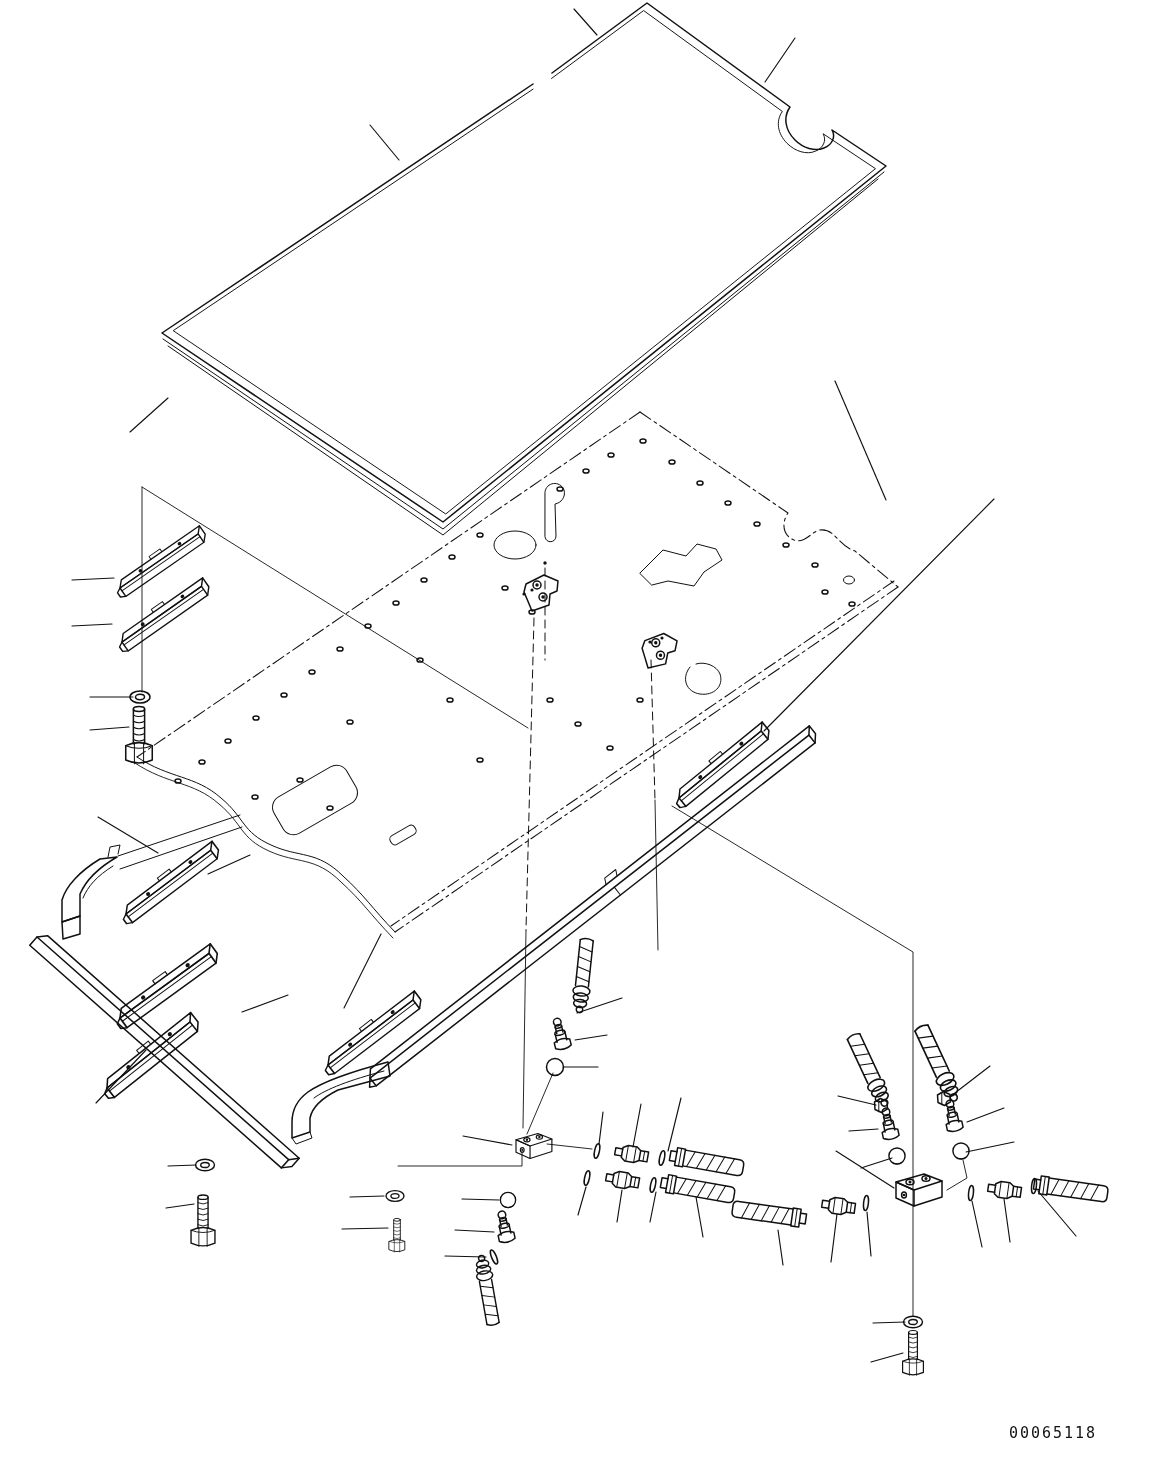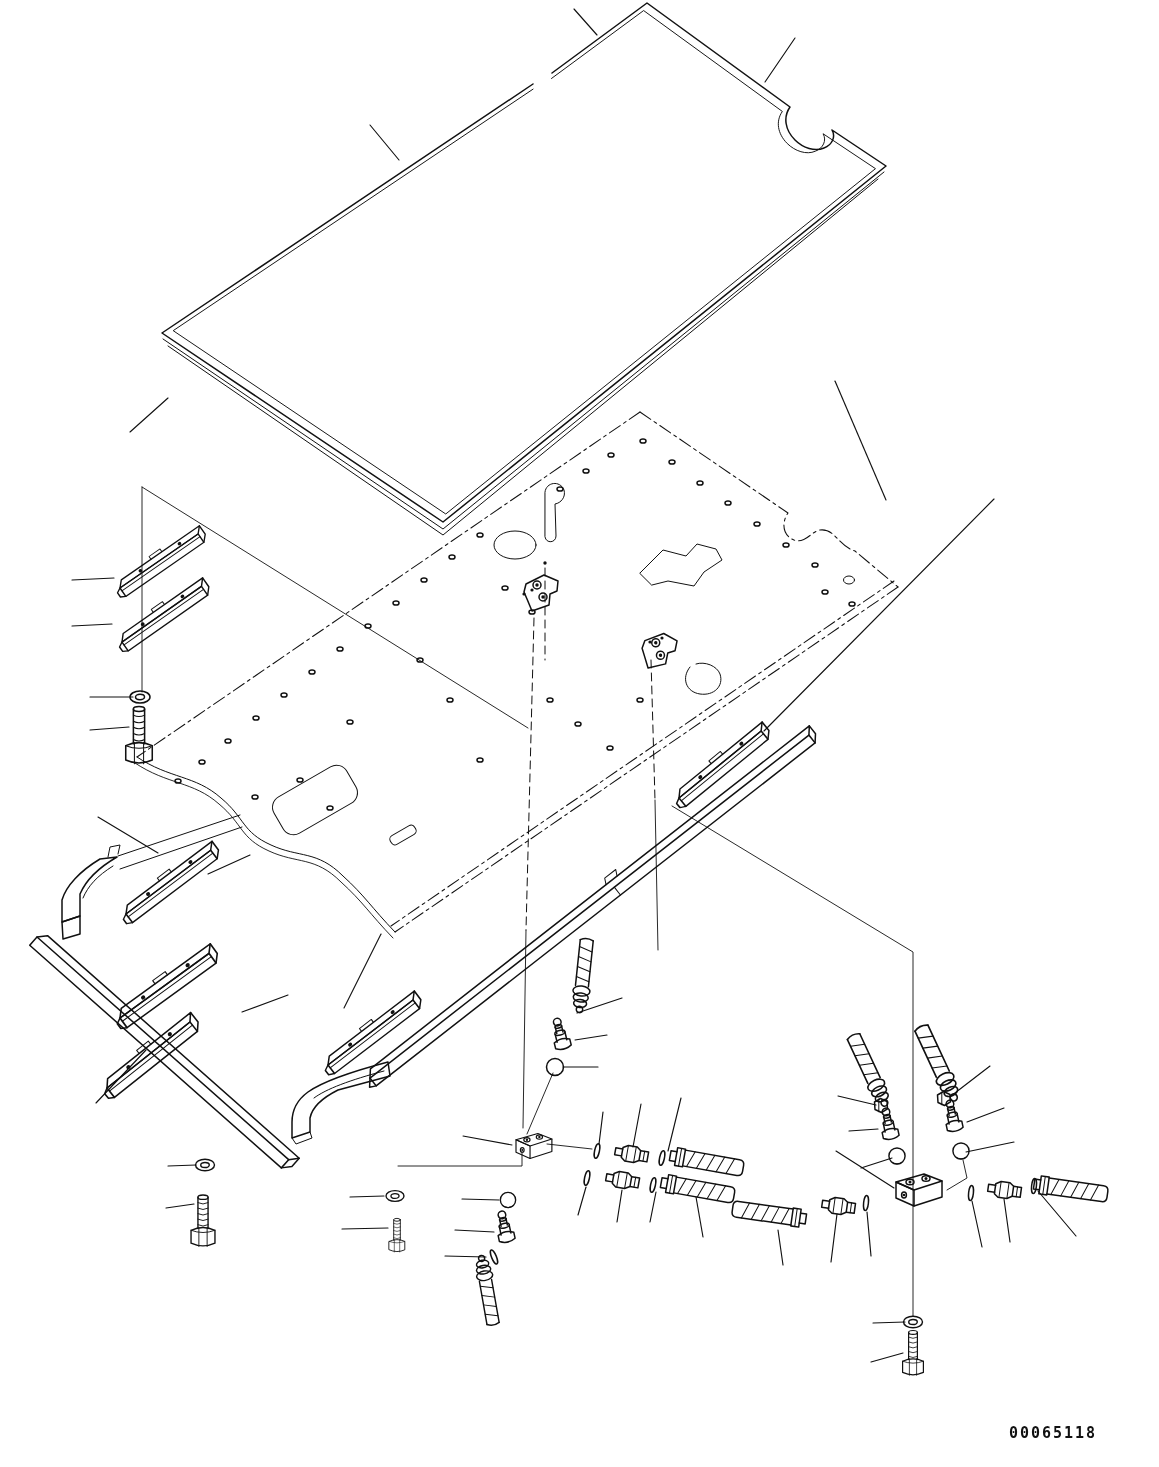--- a/index.html
+++ b/index.html
@@ -1,17 +1,17 @@
 <!DOCTYPE html>
 <html style="--ink: #111111; --paper: #ffffff;"><head>
 <meta charset="utf-8">
 <style>
   html,body{margin:0;padding:0;background:#e8e8e8;}
   .stage{position:relative;width:1159px;height:1467px;margin:0 auto;background:var(--paper,#ffffff);overflow:hidden;
-         font-family:"DejaVu Sans","Liberation Sans",sans-serif;font-weight:bold;}
+         font-family:"DejaVu Sans","Liberation Sans",sans-serif;}
   svg{position:absolute;inset:0;display:block;}
   svg *{stroke:var(--ink,#111);fill:none;stroke-width:1.5;stroke-linecap:round;stroke-linejoin:round;}
   svg .thin{stroke-width:1}
   svg .hair{stroke-width:.9}
   svg .leader{stroke-width:1.15}
   svg .phantom{stroke-width:1.05;stroke-dasharray:13 4 3 4}
   svg .dash{stroke-width:1;stroke-dasharray:8 5}
   svg .dot{fill:var(--ink,#111);stroke:none}
   svg text{stroke:none;fill:var(--ink,#111);font-family:"DejaVu Sans Mono","Liberation Mono",monospace;
            font-size:15px;letter-spacing:2px}

